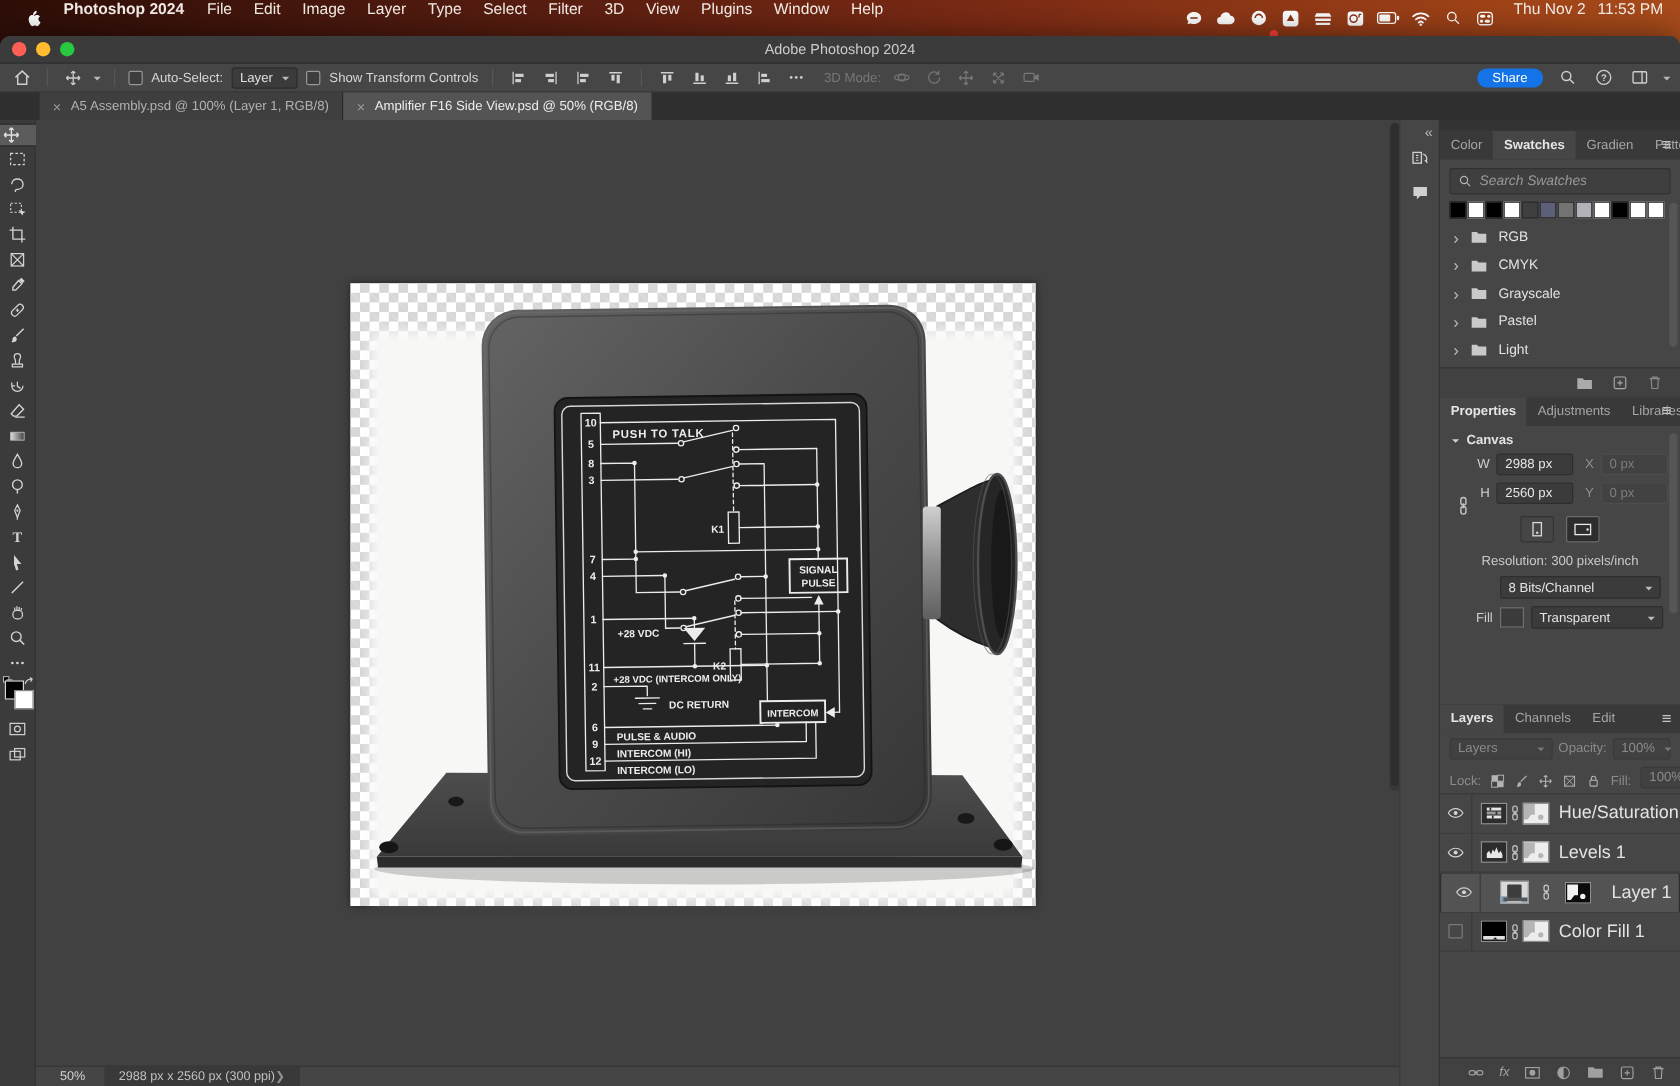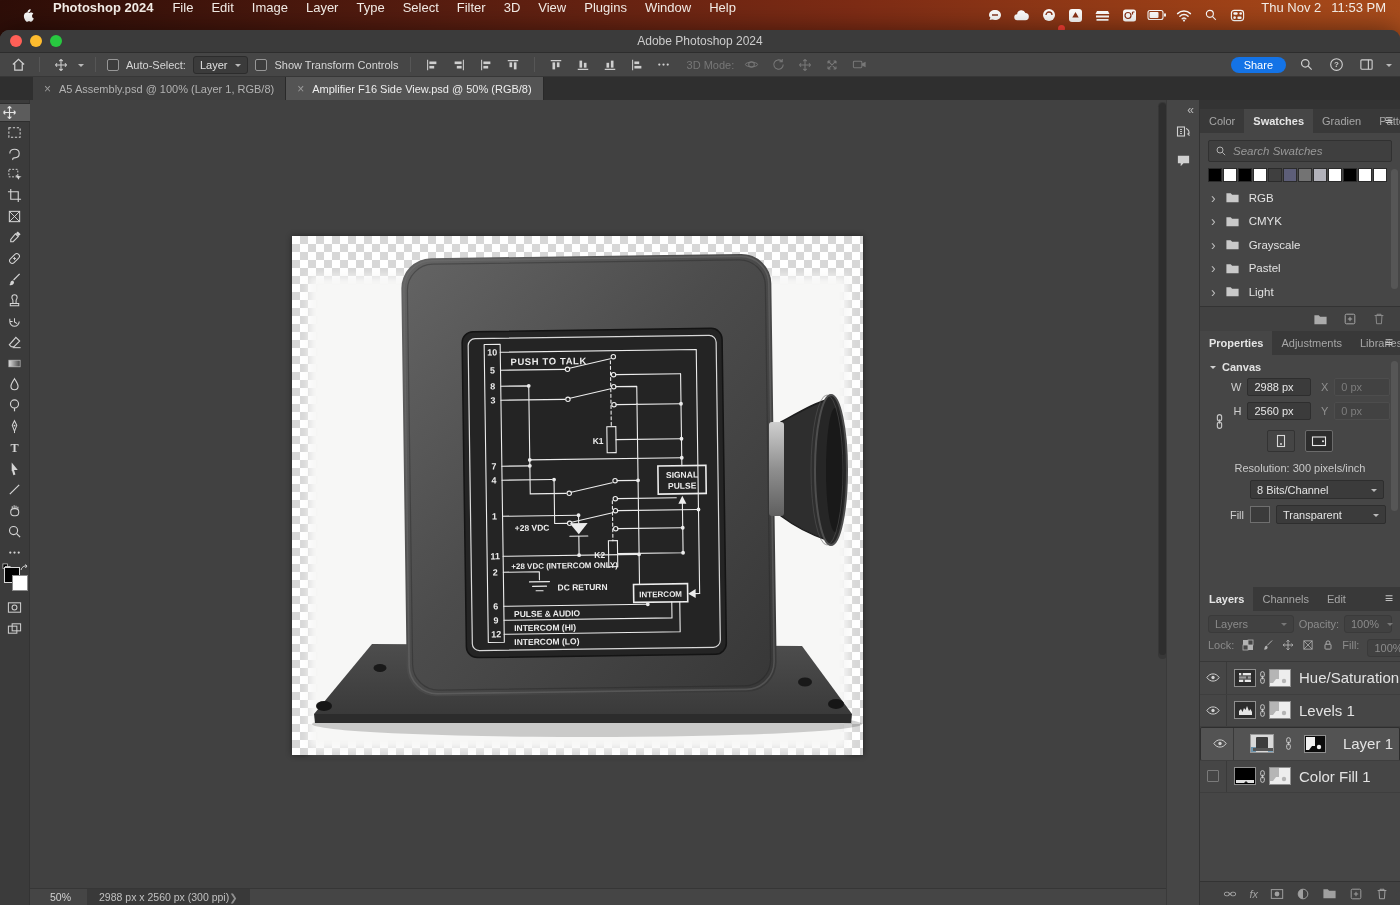--- a/index.html
+++ b/index.html
@@ -96,21 +96,21 @@
     align-items:center;padding:0 6px;justify-content:space-between;font-size:11px;color:#e4e4e4}
   .orbtn{width:26px;height:20px;background:#454545;border:1px solid #333;border-radius:2px;
     display:flex;align-items:center;justify-content:center}
   .orbtn.active{background:#2d2d2d;border-color:#6b6b6b}
   
   .lfilter{display:flex;align-items:center;gap:6px;padding:5px 7px 4px;border-bottom:1px solid #3b3b3b;color:#cdcdcd}
   .kind-dd{background:#3b3b3b;border:1px solid #2c2c2c;border-radius:2px;height:18px;display:flex;
     align-items:center;gap:5px;padding:0 5px;width:66px;font-size:11px;color:#e0e0e0}
   .lblend{display:flex;align-items:center;gap:5px;padding:4px 8px;color:#8b8b8b;font-size:11px}
   .dd.dis{color:#8b8b8b;border-color:#3a3a3a;background:#414141}
-  .llock{display:flex;align-items:flex-start;gap:8px;padding:2px 8px 4px;color:#8b8b8b;font-size:11px;
+  .llock{display:flex;align-items:flex-end;gap:8px;padding:2px 8px 4px;color:#8b8b8b;font-size:11px;
     border-bottom:1px solid #383838}
   .lock-ic{color:#b3b3b3;display:flex}
   .lrow{height:31.5px;display:flex;align-items:center;border-bottom:1px solid #3e3e3e;position:relative}
   .lrow.sel{background:#535353}
   .eyecell{width:26px;align-self:stretch;border-right:1px solid #3a3a3a;display:flex;align-items:center;
     justify-content:center;color:#d2d2d2;flex:none}
   .eyeoff{width:10px;height:10px;border:1px solid #7a7a7a;border-radius:1px}
   .athumb{width:22px;height:18px;background:#2d2d2d;border:1px solid #8f8f8f;display:flex;align-items:center;
     justify-content:center;margin-left:7px;color:#e8e8e8;flex:none;box-sizing:border-box}
   .photothumb{width:24px;height:19px;border:1px solid #999;background:#d9d9d9;position:relative;

